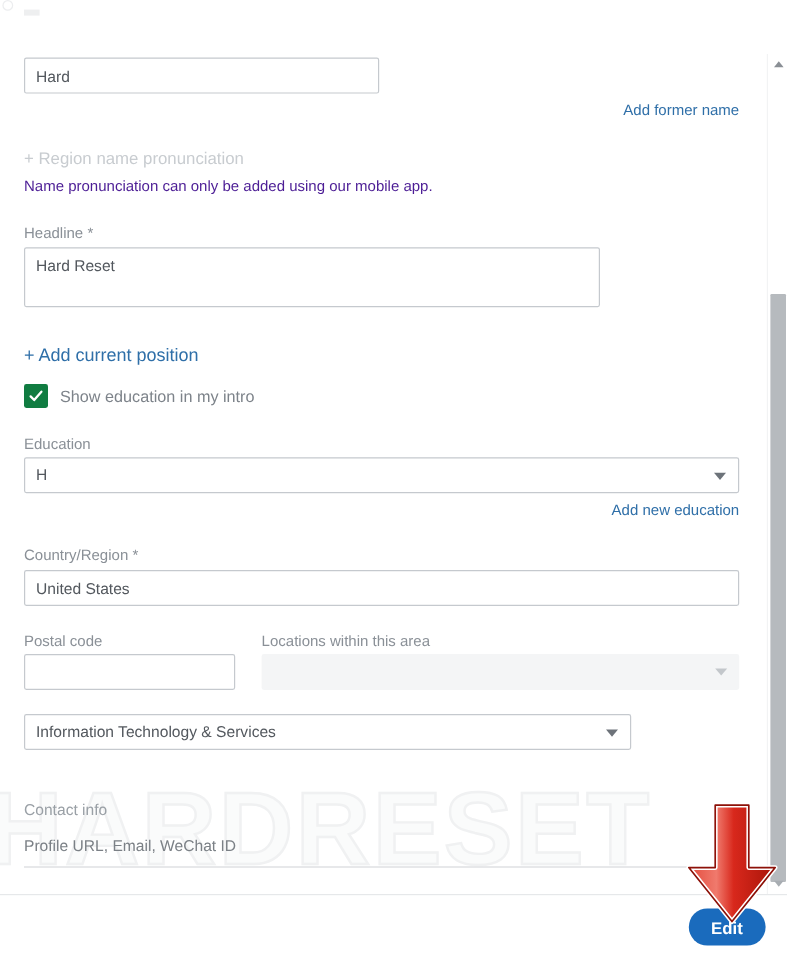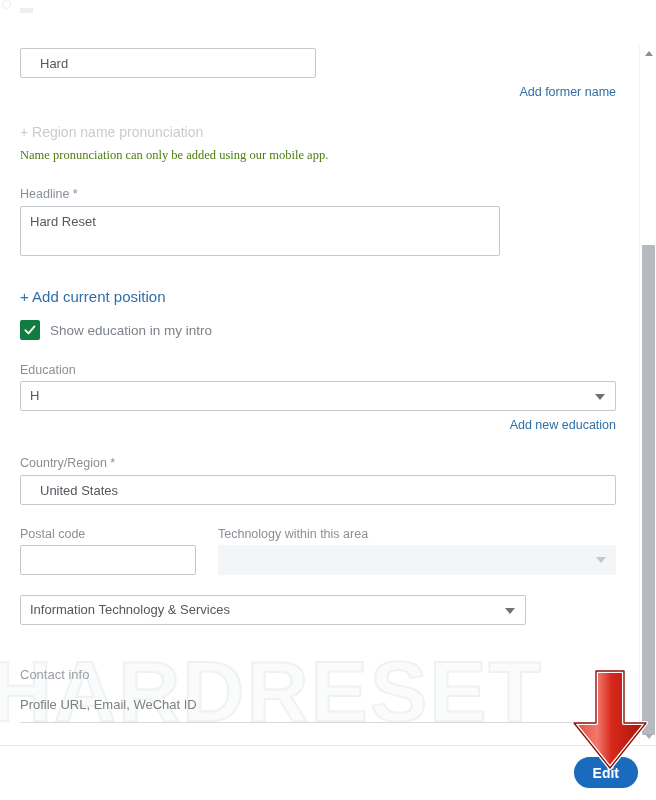--- a/index.html
+++ b/index.html
@@ -110,21 +110,21 @@
 
   .text-input {
     width: 100%;
     height: 30px;
     border: 1px solid #c5c9ce;
     border-radius: 2px;
     background: #fff;
     font-family: "Liberation Sans", sans-serif;
     font-size: 13px;
     color: #53585e;
-    padding: 0 19px;
+    padding: 0 9px;
     outline: none;
   }
 
   .link-blue {
     color: #2f6fa8;
     font-size: 12.5px;
     text-decoration: none;
     cursor: pointer;
     white-space: nowrap;
   }
@@ -139,23 +139,22 @@
 
   .link-disabled {
     color: #c8ccd0;
     font-size: 14px;
     white-space: nowrap;
     cursor: default;
   }
 
   .helper-text {
     font-size: 12.5px;
-    color: #4d7c0f;
-    white-space: nowrap;
-    font-family: Liberation Serif, serif;
+    color: #4c1d95;
+    white-space: nowrap;
   }
 
   .textarea {
     width: 100%;
     height: 50px;
     border: 1px solid #c5c9ce;
     border-radius: 2px;
     background: #fff;
     font-family: "Liberation Sans", sans-serif;
     font-size: 13px;
@@ -363,21 +362,21 @@
 
       <div class="field-label" style="position:absolute; left:20px; top:411px;">
         <span>Country/Region</span>
         <span class="req">*</span>
       </div>
       <input class="text-input" style="position: absolute; left: 20px; top: 430px; width: 596px;" value="United States">
 
       <div class="field-label" style="position:absolute; left:20px; top:482px;">Postal code</div>
       <input class="text-input" style="position: absolute; left: 20px; top: 500px; width: 176px;" value="">
 
-      <div class="field-label" style="position:absolute; left:218px; top:482px;">Technology within this area</div>
+      <div class="field-label" style="position:absolute; left:218px; top:482px;">Locations within this area</div>
       <div class="select-box disabled" style="position:absolute; left:218px; top:500px; width:398px;">
         <span class="sel-val"></span>
         <span class="caret"></span>
       </div>
 
       <div class="field-label" style="position:absolute; left:20px; top:552px;">
         <span>Industry</span>
         <span class="req">*</span>
       </div>
       <div class="select-box" style="position:absolute; left:20px; top:550px; width:506px;">

